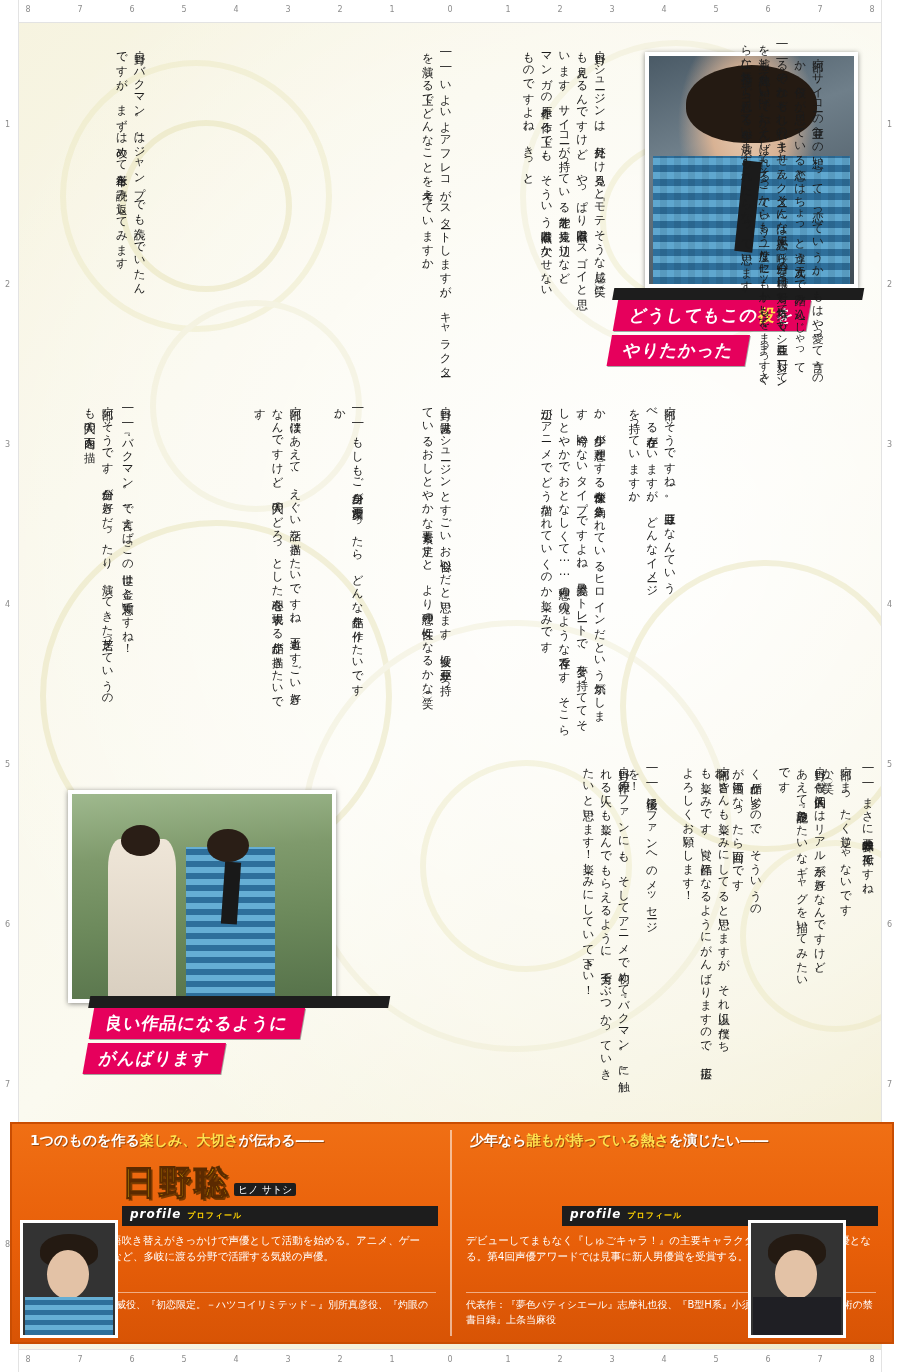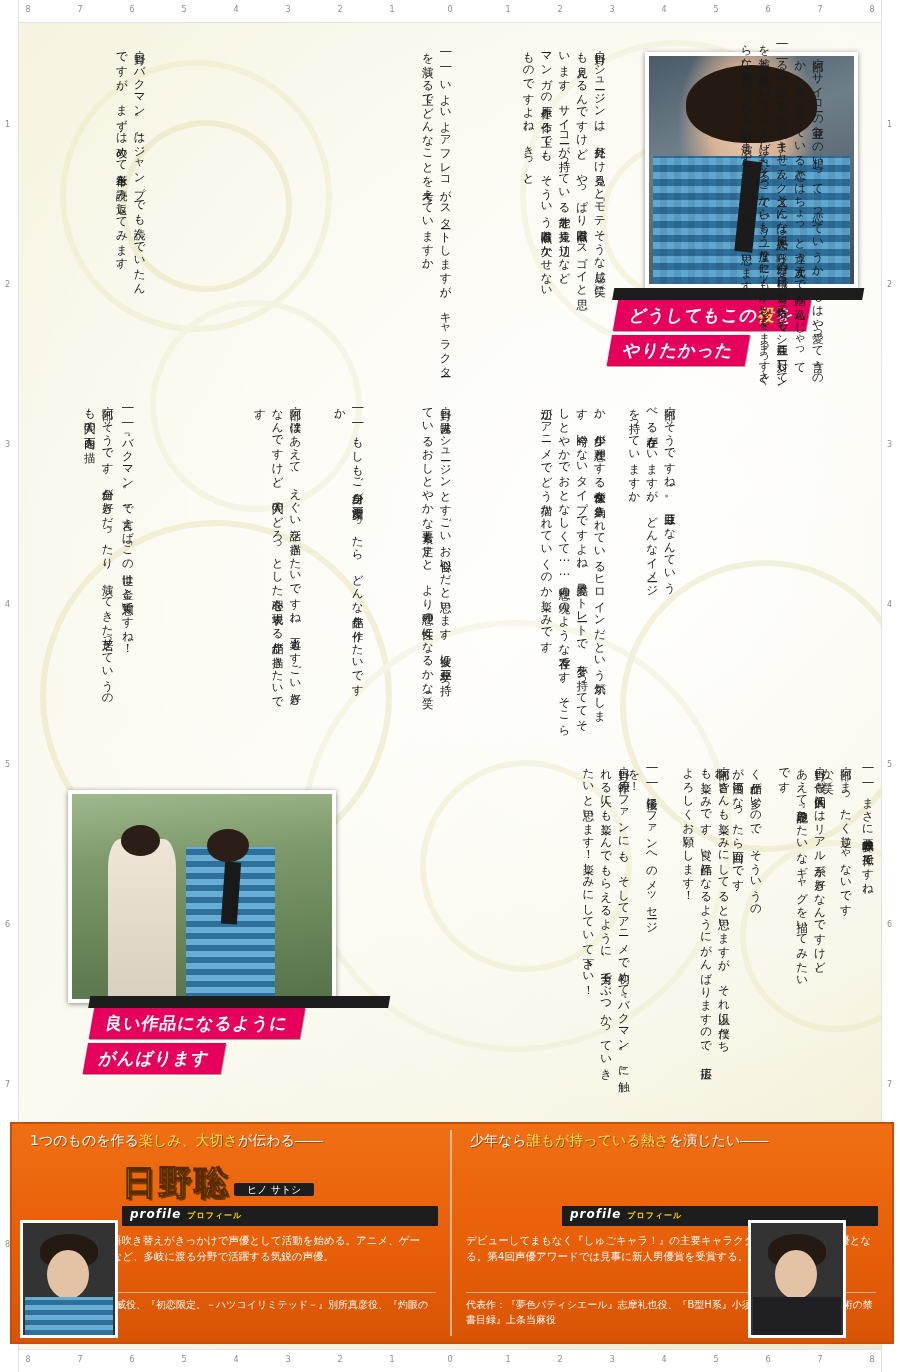--- a/index.html
+++ b/index.html
@@ -81,27 +81,27 @@
   .banner .bar .ruby{color:#ffe14d;}
   .banner .tail{position:absolute;width:120px;height:10px;background:#1d1d1d;}
 
   
   .profband{position:absolute;left:10px;top:1122px;width:880px;height:218px;
     background:linear-gradient(180deg,#f06f14 0%,#e85f09 55%,#d85405 100%);
     border:2px solid #c94d02;}
   .profband .half{position:absolute;top:0;height:218px;width:440px;}
   .ph-left{left:0;}
   .ph-right{left:440px;}
-  .lead{position:absolute;top:8px;left:18px;right:10px;color:#fff;font-weight:normal;font-size:14px;
+  .lead{position:absolute;top:8px;left:18px;right:10px;color:#fff;font-weight:bold;font-size:14px;
     text-shadow:1px 1px 0 rgba(0,0,0,.35);}
   .lead .hl{color:#ffe14d;}
   .namebox{position:absolute;top:36px;left:110px;}
   .bigname{font-size:34px;font-weight:bold;color:#ffd400;-webkit-text-stroke:1px #5b2a00;
     letter-spacing:2px;text-shadow:2px 2px 0 #7a3a00;}
-  .kana{font-size:10px;color:#fff;background:#1d1d1d;padding:1px 13px;border-radius:2px;margin-left:4px;vertical-align:middle;}
+  .kana{font-size:10px;color:#fff;background:#1d1d1d;padding:1px 4px;border-radius:2px;margin-left:4px;vertical-align:middle;}
   .profile-tag{position:absolute;top:82px;left:110px;width:300px;height:18px;background:#1d1d1d;color:#fff;
     font-size:12px;font-style:italic;font-weight:bold;padding:1px 8px;letter-spacing:1px;}
   .profile-tag .jp{font-size:8px;font-style:normal;margin-left:6px;color:#ffd400;}
   .bio{position:absolute;top:108px;left:14px;width:410px;color:#fff;font-size:10.5px;line-height:1.55;}
   .works{position:absolute;top:168px;left:14px;width:410px;color:#fff;font-size:10px;line-height:1.5;
     border-top:1px solid rgba(255,255,255,.5);padding-top:4px;}
   .pphoto{position:absolute;top:96px;width:92px;height:112px;border:3px solid #fff;overflow:hidden;background:#333;}
   .pp-left{left:8px;}
   .pp-right{left:736px;}
   .pp-left .inner{background:linear-gradient(165deg,#5e7686 0%,#8496a2 40%,#455663 100%);}

